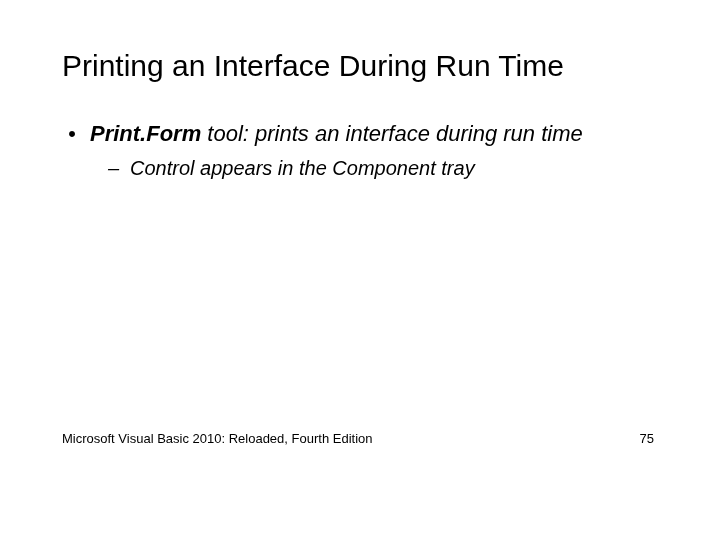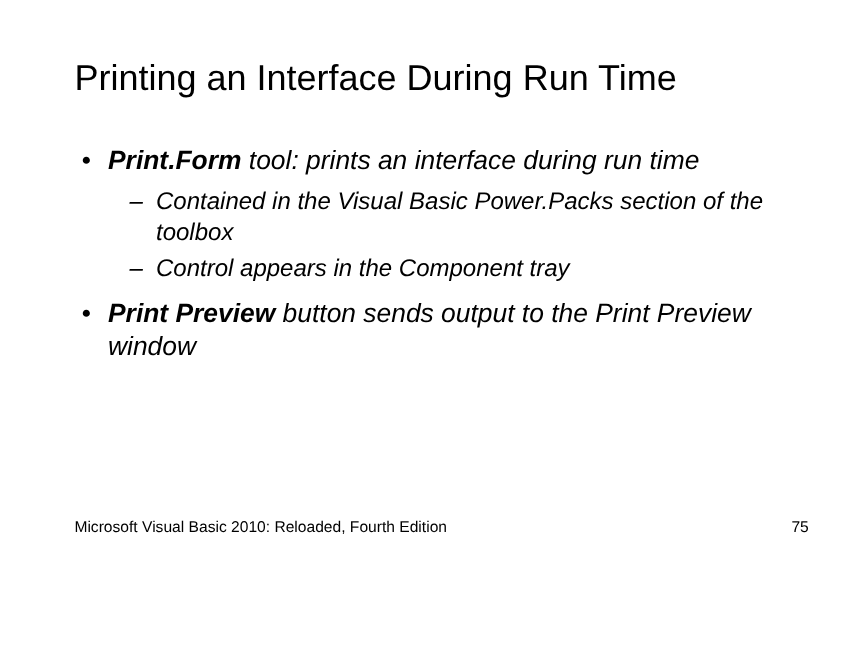--- a/index.html
+++ b/index.html
@@ -60,45 +60,41 @@
     content: "–";
     position: absolute;
     left: 0;
     top: 0;
     font-size: 20px;
   }
   .footer {
     position: absolute;
     bottom: 24px;
     left: 62px;
-    right: 46px;
+    right: 66px;
     font-size: 13px;
     display: flex;
     justify-content: space-between;
     color: #000;
   }
   .b { font-weight: 700; }
 </style>
 </head>
 <body>
 
 <div class="slide">
 
   <h1 class="title">Printing an Interface During Run Time</h1>
 
   <ul class="level1">
     <li>
       <span class="b">Print.Form</span><span> tool: prints an interface during run time</span>
       <ul class="level2">
-        <li>Contained in the Visual Basic Power.Packs section of the toolbox</li>
         <li>Control appears in the Component tray</li>
       </ul>
-    </li>
-    <li>
-      <span class="b">Print Preview</span><span> button sends output to the Print Preview window</span>
     </li>
   </ul>
 
   <div class="footer">
     <span>Microsoft Visual Basic 2010: Reloaded, Fourth Edition</span>
     <span>75</span>
   </div>
 
 </div>
 

